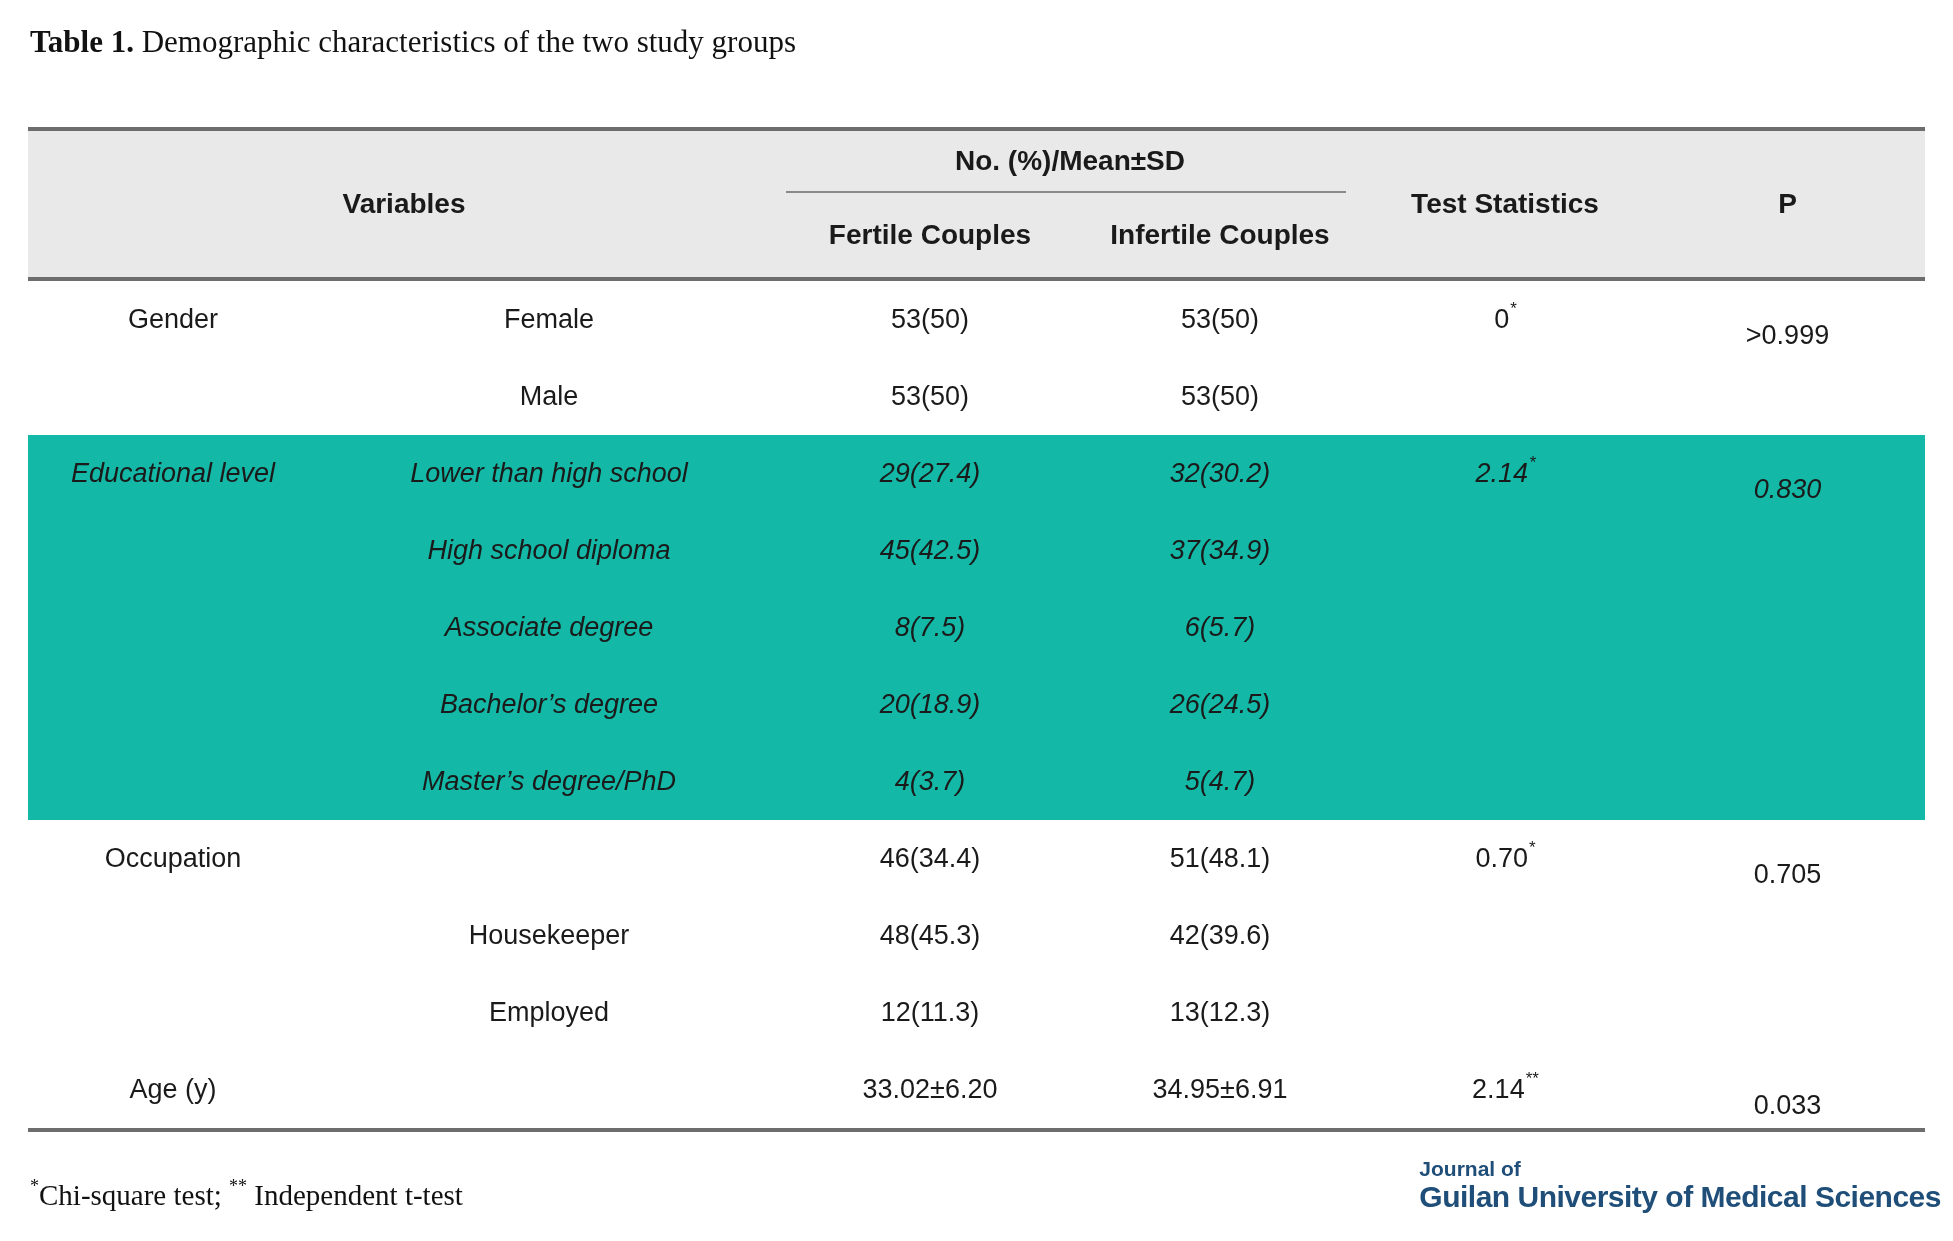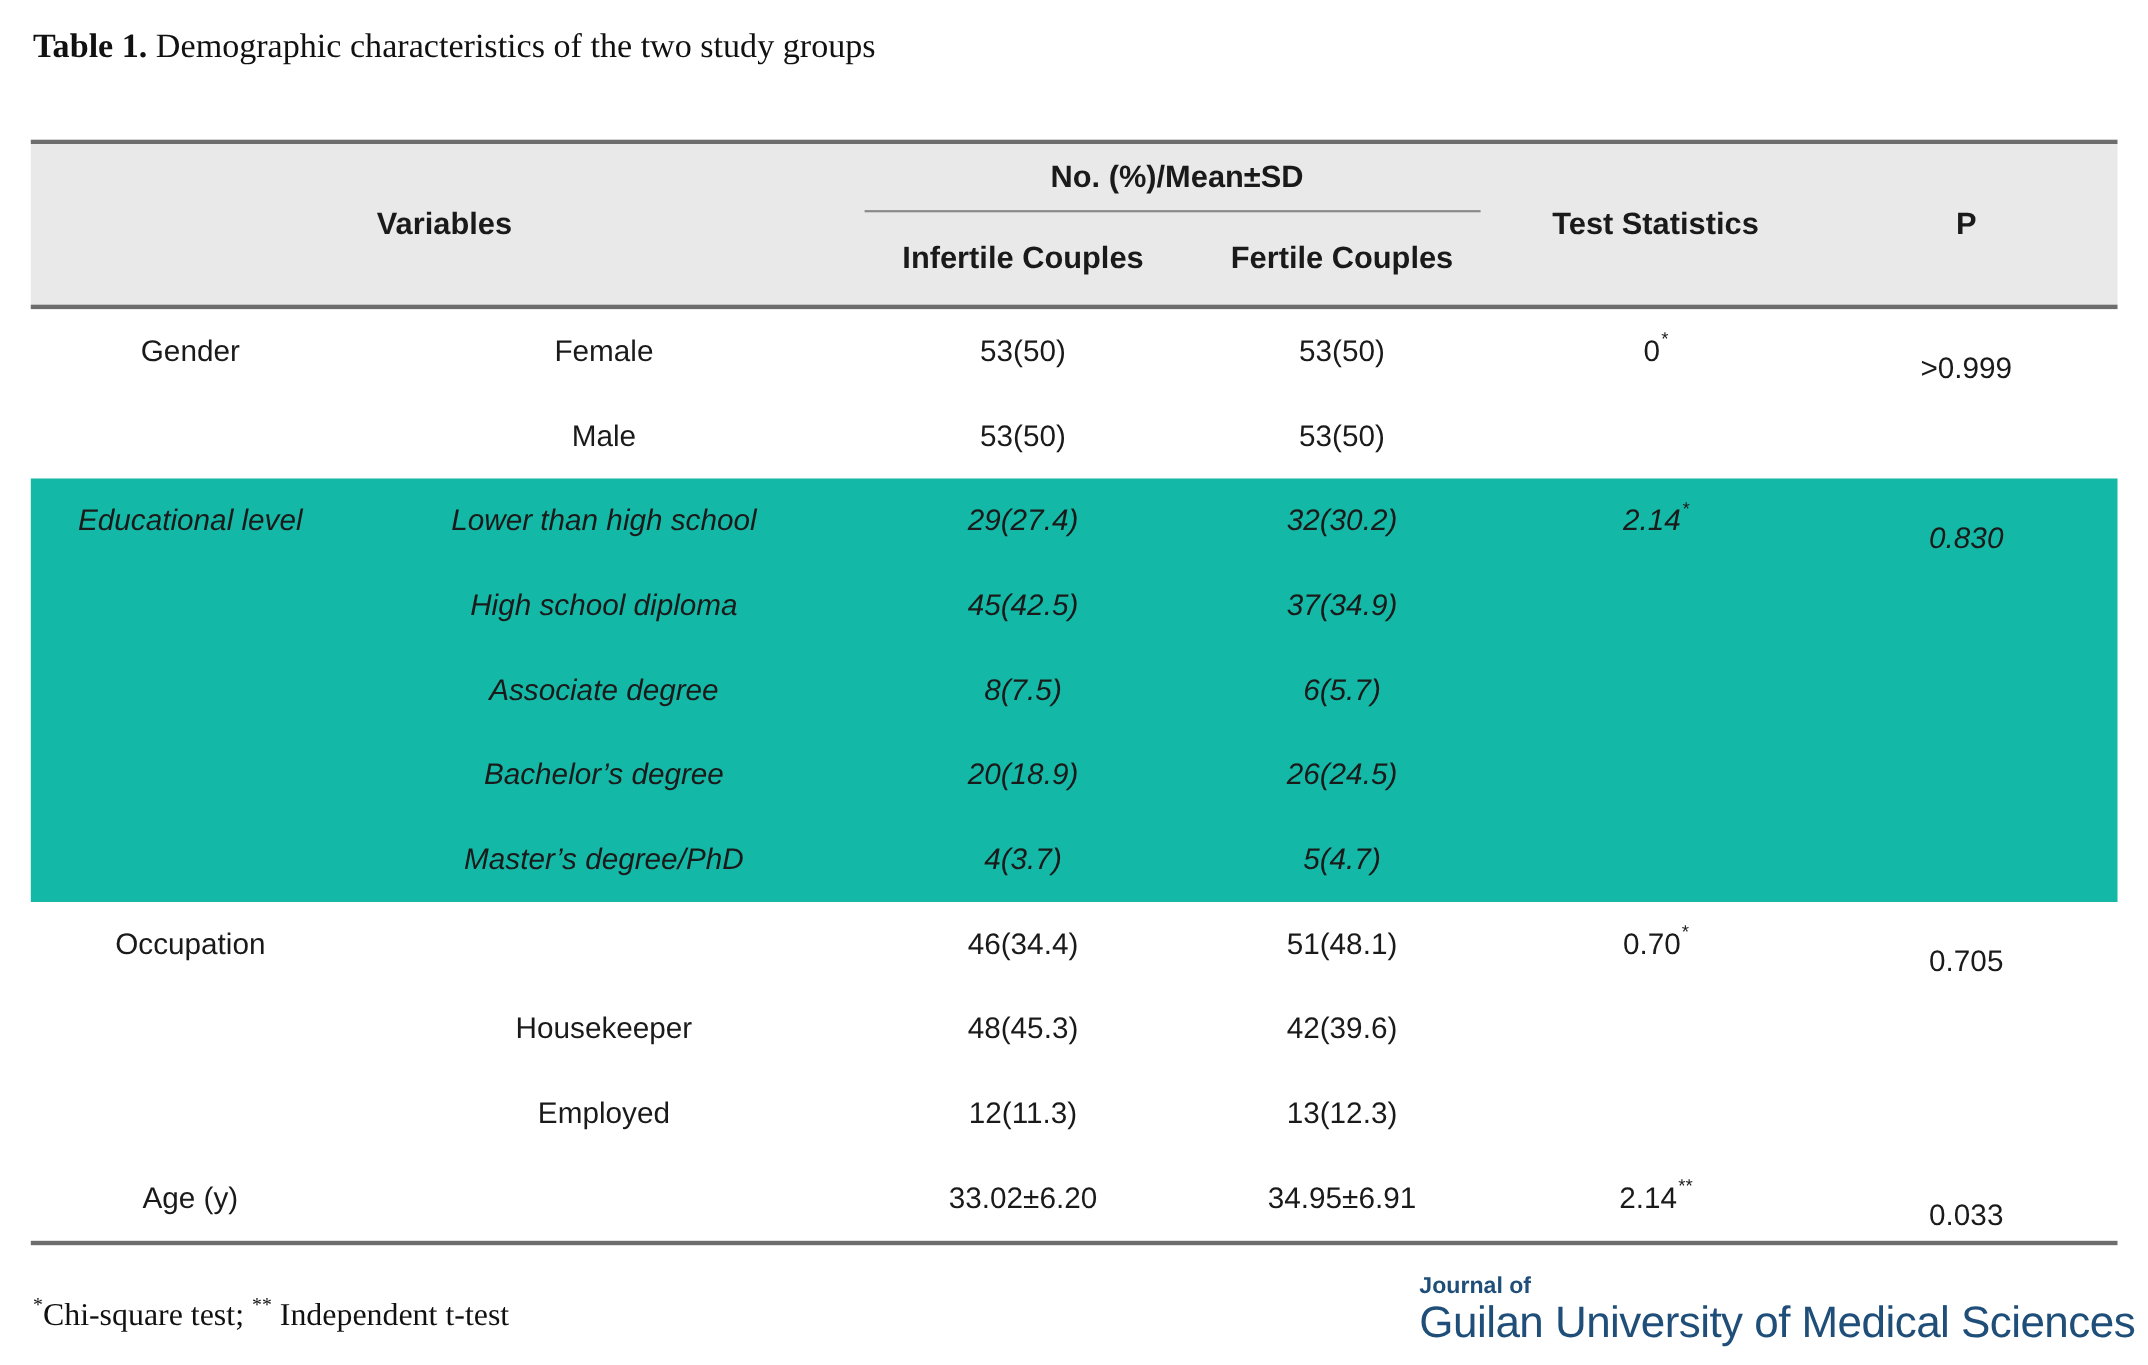--- a/index.html
+++ b/index.html
@@ -89,39 +89,39 @@
 
   
   .logo {
     position: absolute; top: 1158px; right: 12px;
     color: #1f4e79; text-align: left;
     font-family: "Liberation Sans", sans-serif;
     line-height: 1.08;
     margin-left: 37px;
   }
   .logo .l1 { font-size: 21px; font-weight: bold; letter-spacing: 0px; }
-  .logo .l2 { font-size: 40px; font-weight: normal; letter-spacing: -0.5px; }
+  .logo .l2 { font-size: 30px; font-weight: bold; letter-spacing: -0.5px; }
 </style>
 </head>
 <body>
 
 <div class="title">
   <span class="t-label">Table 1.</span><span> Demographic characteristics of the two study groups</span>
 </div>
 
 <div class="tbl">
 
   <div class="thead">
     <div class="hcell">Variables</div>
     <div class="group-col">
       <div class="group-top">No. (%)/Mean±SD</div>
       <div class="group-divider"></div>
       <div class="group-bottom">
+        <div class="hcell">Fertile Couples</div>
         <div class="hcell">Infertile Couples</div>
-        <div class="hcell">Fertile Couples</div>
       </div>
     </div>
     <div class="hcell">Test Statistics</div>
     <div class="hcell">P</div>
   </div>
 
   <div class="section">
     <div class="cell cat">Gender</div>
     <div class="cell sub" style="grid-row:1">Female</div>
     <div class="cell v1" style="grid-row:1">53(50)</div>

